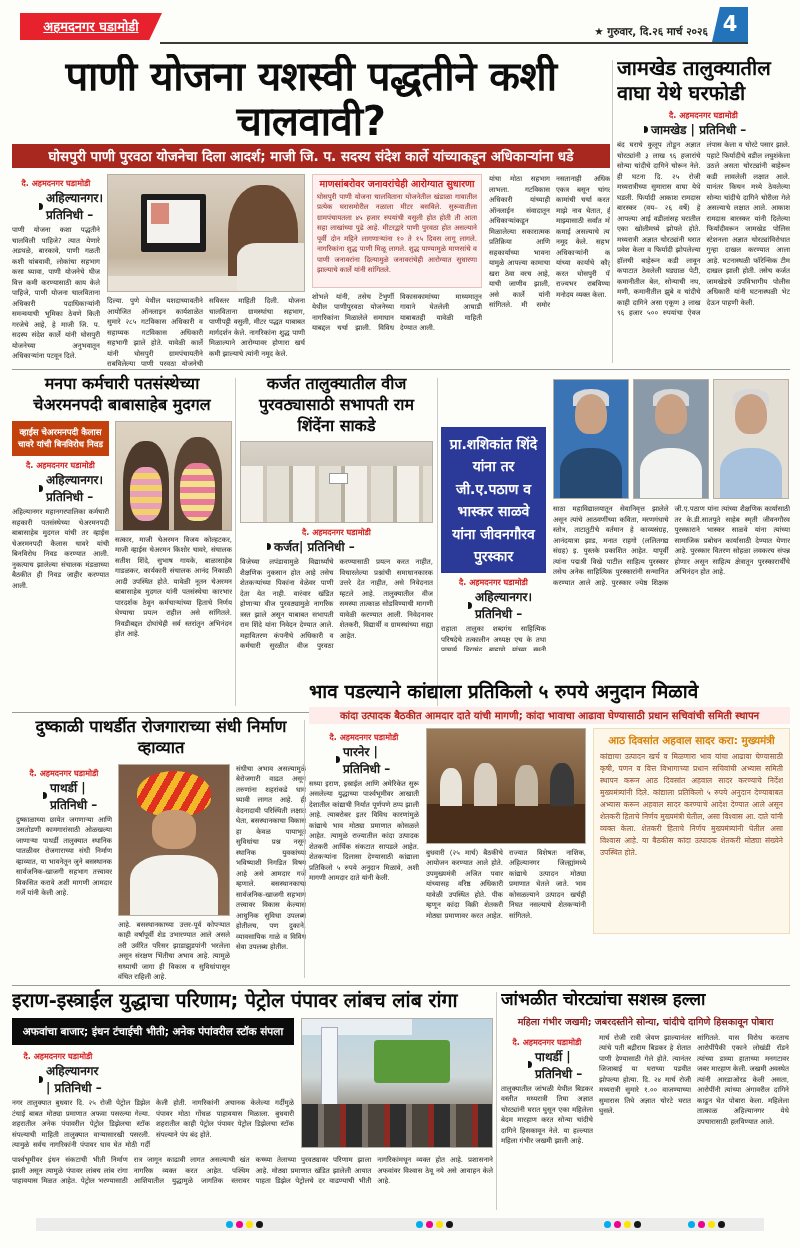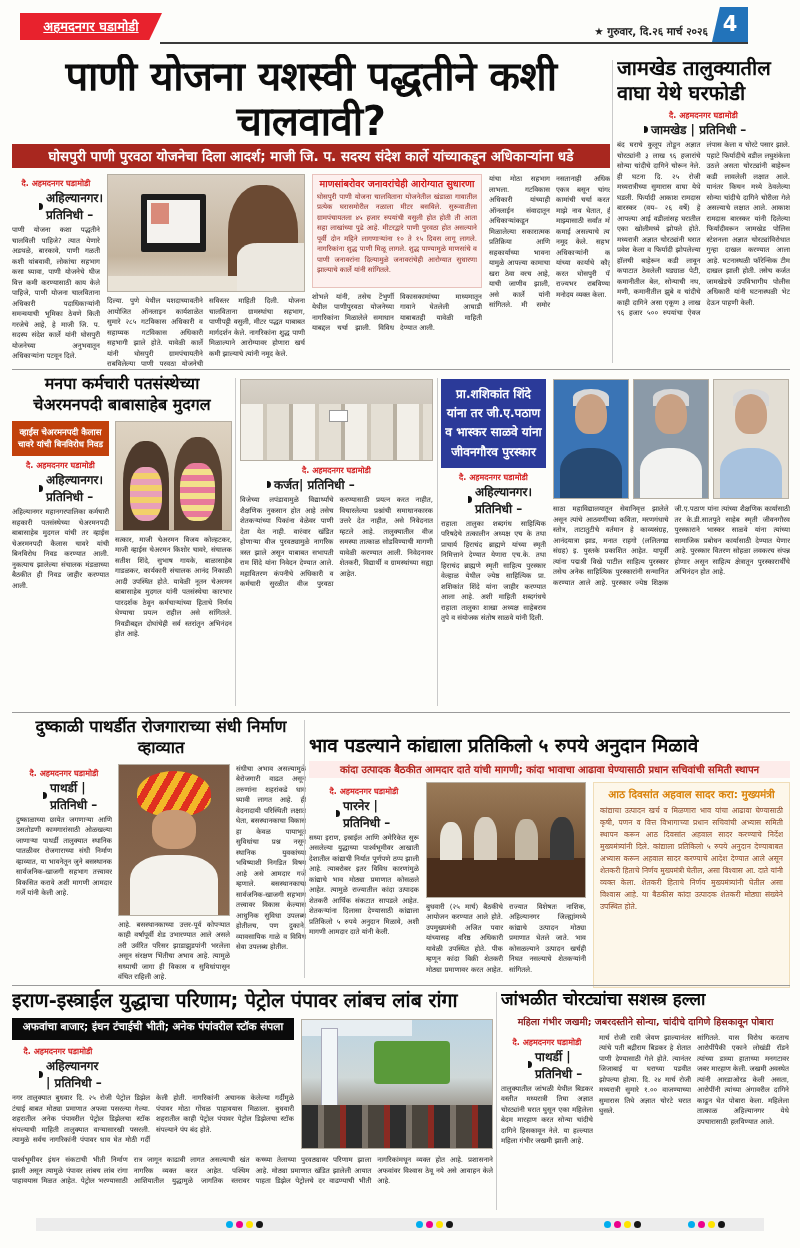--- a/index.html
+++ b/index.html
@@ -28,22 +28,22 @@
   .dateline { font-size:12px; font-weight:bold; margin-bottom:2px; display:flex; align-items:center;padding-left:27px; }
   .dl-b { display:inline-block; width:4px; height:7px; background:#111; border-radius:0 4px 4px 0; margin-right:3px; flex:0 0 auto; }
   .bodytext { font-size:7px; line-height:1.5; text-align:justify; color:#222; overflow:hidden; }
   .c2 { column-count:2; column-gap:6px; }
   .c4 { column-count:4; column-gap:6px; }
   .vline { position:absolute; width:1px; background:#c9c9c9; }
   .hline { position:absolute; left:12px; width:778px; height:1px; background:#9a9a9a; }
 
   .blue-box { background:#c2410c; color:#fff; font-size:8.5px; font-weight:bold; text-align:center;
     padding:5px 4px; line-height:1.5; }
-  .navy-box { background:#2b3a99; color:#fff; font-size:12px; font-weight:bold; text-align:center;
-    padding:6px 4px; line-height:1.6; }
+  .navy-box { background:#2b3a99; color:#fff; font-size:14px; font-weight:bold; text-align:center;
+    padding:6px 4px; line-height:1.6;margin-top:48px; }
   .pink-box { background:#e91c8f; color:#fff; font-size:8.5px; font-weight:bold; text-align:center;
     padding:5px 4px; line-height:1.55; }
   .black-box { background:#0b0b0b; color:#fff; font-size:10.5px; font-weight:bold; text-align:center;
     padding:5px 6px; line-height:1.6; }
   .inset { background:#fdf0ee; border:1px solid #e8c2bc; padding:3px 4px; }
   .inset-head { color:#d11f1f; font-weight:bold; font-size:9.5px; text-align:center; margin-bottom:2px; line-height:1.2; }
   .inset-body { color:#8a2a20; font-size:7px; line-height:1.5; text-align:justify; overflow:hidden; }
   .onion-subhead { margin-top:3px; background:#fdecea; color:#b3261e; font-weight:bold; font-size:10px;
     text-align:center; padding:2px 4px; line-height:1.3; }
   .cm-box { background:#fdf7ea; border:1px solid #f0ddb8; padding:5px 6px; height:100%; }
@@ -198,20 +198,21 @@
           <span class="ph g2"></span>
         </div>
         <div class="bodytext" style="height:166px; margin-top:4px;">सत्कार, माजी चेअरमन विजय कोल्हटकर, माजी व्हाईस चेअरमन किशोर चावरे, संचालक सतीश शिंदे, सुभाष गायके, बाळासाहेब गाडळकर, कार्यकारी संचालक आनंद निकाळी आदी उपस्थित होते. यावेळी नूतन चेअरमन बाबासाहेब मुदगल यांनी पतसंस्थेचा कारभार पारदर्शक ठेवून कर्मचाऱ्यांच्या हिताचे निर्णय घेण्याचा प्रयत्न राहील असे सांगितले. निवडीबद्दल दोघांचेही सर्व स्तरांतून अभिनंदन होत आहे.</div>
       </div>
     </div>
   </div>
 
   <div class="vline" style="left:235px; top:378px; height:328px;"></div>
 
   <div class="art" style="left:240px; top:374px; width:193px; height:334px;">
+    <div class="head-m">कर्जत तालुक्यातील वीज पुरवठ्यासाठी सभापती राम शिंदेंना साकडे</div>
     <div class="photo ph-group" style="width:193px; height:82px; margin-top:5px;">
       <span class="ph row"></span>
       <span class="ph paper"></span>
     </div>
     <div class="byline">दै. अहमदनगर घडामोडी</div>
     <div class="dateline">
         <span class="dl-b"></span>
         <span>कर्जत| प्रतिनिधी –</span>
       </div>
     <div class="bodytext c2" style="height:172px;">विजेच्या लपंडावामुळे विद्यार्थ्यांचे शैक्षणिक नुकसान होत आहे तसेच शेतकऱ्यांच्या पिकांना वेळेवर पाणी देता येत नाही. वारंवार खंडित होणाऱ्या वीज पुरवठ्यामुळे नागरिक त्रस्त झाले असून याबाबत सभापती राम शिंदे यांना निवेदन देण्यात आले. महावितरण कंपनीचे अधिकारी व कर्मचारी सुरळीत वीज पुरवठा करण्यासाठी प्रयत्न करत नाहीत, विचारलेल्या प्रश्नांची समाधानकारक उत्तरे देत नाहीत, असे निवेदनात म्हटले आहे. तालुक्यातील वीज समस्या तात्काळ सोडविण्याची मागणी यावेळी करण्यात आली. निवेदनावर शेतकरी, विद्यार्थी व ग्रामस्थांच्या सह्या आहेत.</div>
@@ -275,21 +276,21 @@
         <div class="bodytext" style="height:76px; margin-top:4px;">आहे. बसस्थानकाच्या उत्तर-पूर्व कोपऱ्यात काही वर्षांपूर्वी शेड उभारण्यात आले असले तरी उर्वरित परिसर झाडाझुडपांनी भरलेला असून संरक्षण भिंतीचा अभाव आहे. त्यामुळे सध्याची जागा ही विकास व सुविधांपासून वंचित राहिली आहे.</div>
       </div>
       <div style="width:70px; flex:0 0 auto;">
         <div class="bodytext" style="height:234px;">संधीचा अभाव असल्यामुळे बेरोजगारी वाढत असून तरुणांना शहरांकडे धाव घ्यावी लागत आहे. ही वेदनादायी परिस्थिती लक्षात घेता, बसस्थानकाचा विकास हा केवळ पायाभूत सुविधांचा प्रश्न नसून स्थानिक युवकांच्या भविष्याशी निगडित विषय आहे असे आमदार गर्जे म्हणाले. बसस्थानकाचा सार्वजनिक-खाजगी सहभाग तत्त्वावर विकास केल्यास आधुनिक सुविधा उपलब्ध होतीलच, पण दुकाने, व्यावसायिक गाळे व विविध सेवा उपलब्ध होतील.</div>
       </div>
     </div>
   </div>
 
   <div class="vline" style="left:304px; top:720px; height:258px;"></div>
 
-  <div class="art" style="left:309px; top:734px; width:481px; height:266px;">
+  <div class="art" style="left:309px; top:680px; width:481px; height:266px;">
     <div class="head-l" style="font-size:19px;">भाव पडल्याने कांद्याला प्रतिकिलो ५ रुपये अनुदान मिळावे</div>
     <div class="onion-subhead">कांदा उत्पादक बैठकीत आमदार दाते यांची मागणी; कांदा भावाचा आढावा घेण्यासाठी प्रधान सचिवांची समिती स्थापन</div>
     <div class="flexrow" style="gap:7px; margin-top:4px; height:206px; overflow:hidden;">
       <div style="width:110px; flex:0 0 auto;">
         <div class="byline">दै. अहमदनगर घडामोडी</div>
         <div class="dateline">
             <span class="dl-b"></span>
             <span>पारनेर | प्रतिनिधी –</span>
           </div>
         <div class="bodytext" style="height:176px;">सध्या इराण, इस्राईल आणि अमेरिकेत सुरू असलेल्या युद्धाच्या पार्श्वभूमीवर आखाती देशातील कांद्याची निर्यात पूर्णपणे ठप्प झाली आहे. त्याबरोबर इतर विविध कारणांमुळे कांद्याचे भाव मोठ्या प्रमाणात कोसळले आहेत. त्यामुळे राज्यातील कांदा उत्पादक शेतकरी आर्थिक संकटात सापडले आहेत. शेतकऱ्यांना दिलासा देण्यासाठी कांद्याला प्रतिकिलो ५ रुपये अनुदान मिळावे, अशी मागणी आमदार दाते यांनी केली.</div>
@@ -310,21 +311,21 @@
           <div class="cm-body" style="height:166px;">कांद्याचा उत्पादन खर्च व मिळणारा भाव यांचा आढावा घेण्यासाठी कृषी, पणन व वित्त विभागाच्या प्रधान सचिवांची अभ्यास समिती स्थापन करून आठ दिवसांत अहवाल सादर करण्याचे निर्देश मुख्यमंत्र्यांनी दिले. कांद्याला प्रतिकिलो ५ रुपये अनुदान देण्याबाबत अभ्यास करून अहवाल सादर करण्याचे आदेश देण्यात आले असून शेतकरी हिताचे निर्णय मुख्यमंत्री घेतील, असा विश्वास आ. दाते यांनी व्यक्त केला. शेतकरी हिताचे निर्णय मुख्यमंत्र्यांनी घेतील असा विश्वास आहे. या बैठकीस कांदा उत्पादक शेतकरी मोठ्या संख्येने उपस्थित होते.</div>
         </div>
       </div>
     </div>
   </div>
 
   <div class="hline" style="top:985px;"></div>
 
   <div class="art" style="left:12px; top:989px; width:481px; height:224px;">
     <div class="head-l" style="font-size:19.5px;">इराण-इस्त्राईल युद्धाचा परिणाम; पेट्रोल पंपावर लांबच लांब रांगा</div>
-    <div class="flexrow" style="gap:7px; margin-top:5px; height:132px; overflow:hidden;align-items:center;">
+    <div class="flexrow" style="gap:7px; margin-top:5px; height:132px; overflow:hidden;">
       <div style="width:282px; flex:0 0 auto;">
         <div class="black-box">अफवांचा बाजार; इंधन टंचाईची भीती; अनेक पंपांवरील स्टॉक संपला</div>
         <div class="flexrow" style="gap:6px; margin-top:2px;">
           <div style="width:92px; flex:0 0 auto;">
             <div class="byline">दै. अहमदनगर घडामोडी</div>
             <div class="dateline">
                 <span class="dl-b"></span>
                 <span>अहिल्यानगर | प्रतिनिधी –</span>
               </div>
           </div>

